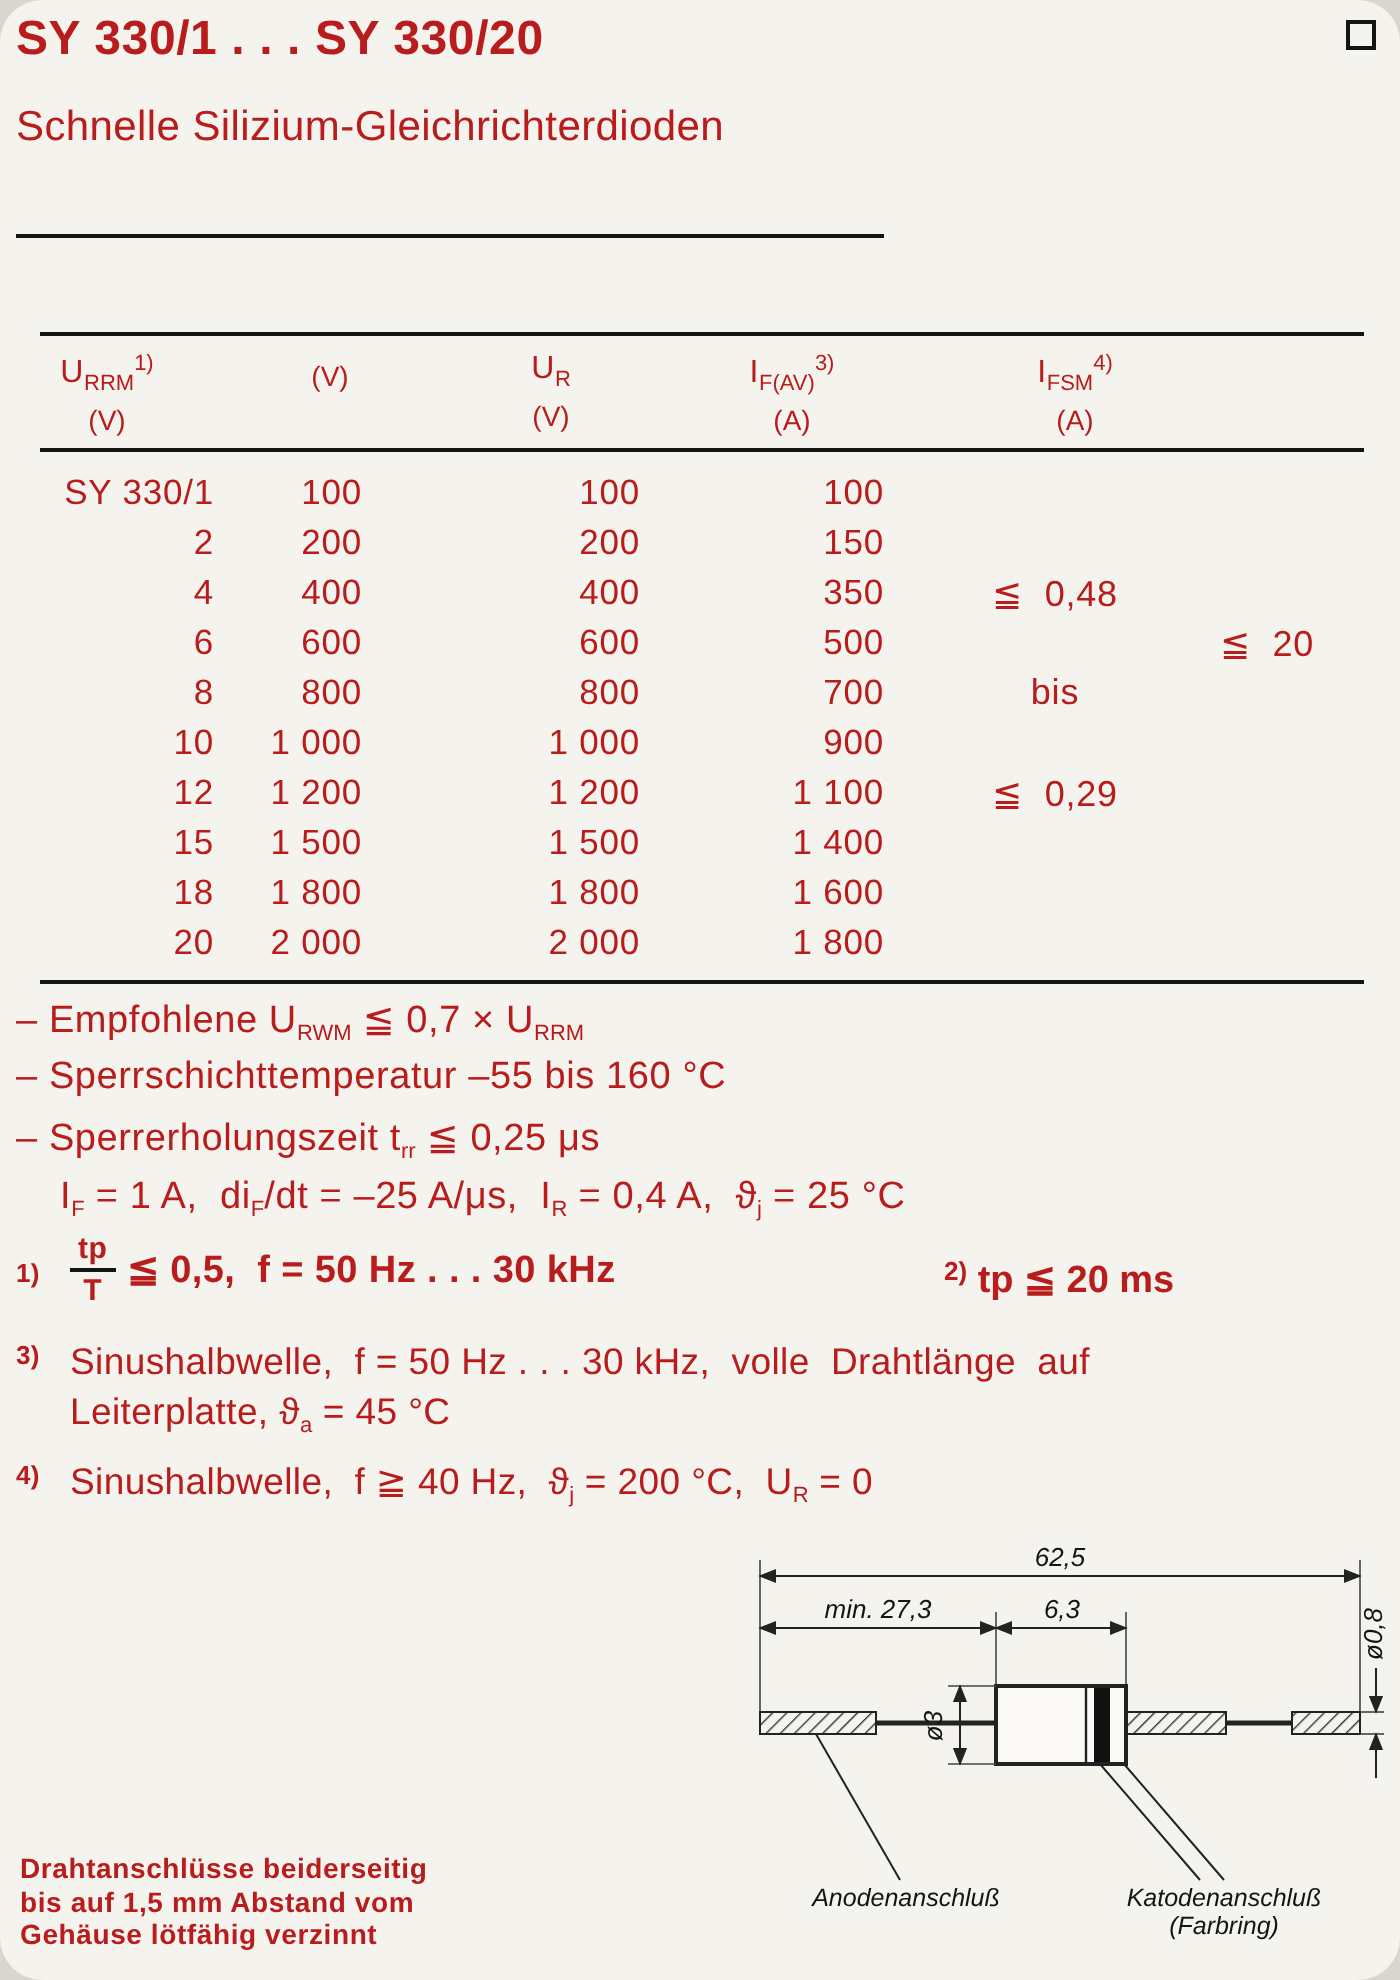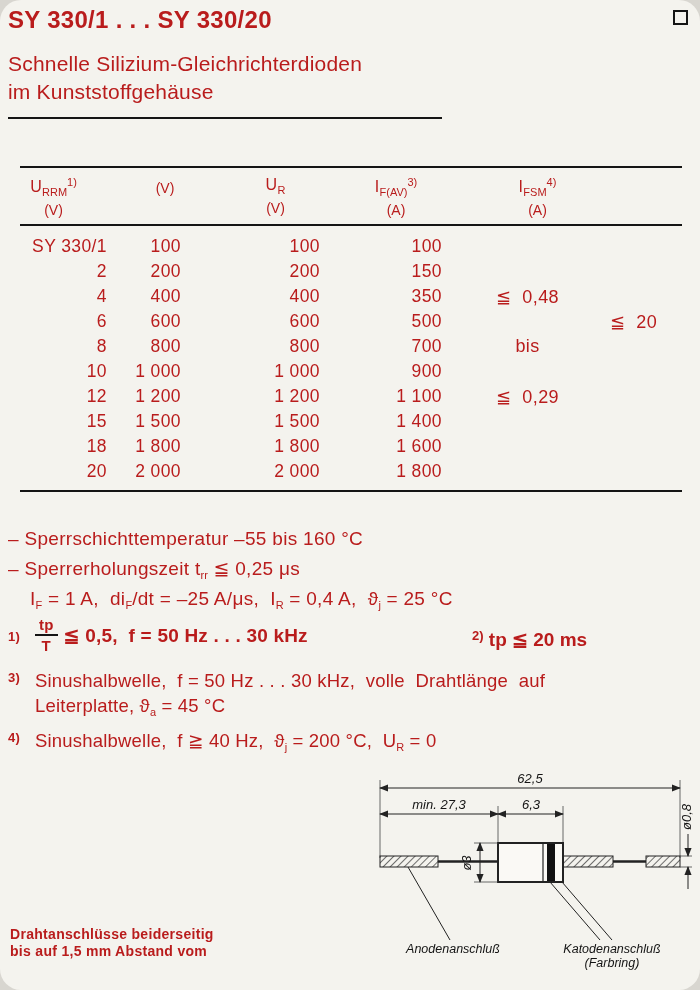--- a/index.html
+++ b/index.html
@@ -64,21 +64,20 @@
 </head>
 <body>
 
 <div class="page">
 
   <div class="title">SY 330/1 . . . SY 330/20</div>
   <div class="corner-square"></div>
 
   <div class="subtitle">
     <div>Schnelle Silizium-Gleichrichterdioden</div>
-    <div>im Kunststoffgehäuse</div>
   </div>
   <div class="subtitle-rule"></div>
 
   <div class="tbl">
     <div class="tbl-rule"></div>
 
     <div class="thead grid6">
       <div class="th th-urrm">
         <div class="th-sym"><span>U</span><sub>RRM</sub><sup>1)</sup></div>
         <div class="th-unit">(V)</div>
@@ -181,20 +180,21 @@
         <span class="td-ursm">2 000</span>
         <span class="td-ur">1 800</span>
         <span class="td-ifav keepsp"></span>
         <span class="td-ifsm keepsp"></span>
       </div>
     </div>
 
     <div class="tbl-rule"></div>
   </div>
 
+  <div class="note keepsp" style="top:498px"><span class="keepsp">– Empfohlene U</span><sub>RWM</sub><span class="keepsp"> ≦ 0,7 × U</span><sub>RRM</sub></div>
 
   <div class="note keepsp" style="top:528px">– Sperrschichttemperatur –55 bis 160 °C</div>
 
   <div class="note keepsp" style="top:557px"><span class="keepsp">– Sperrerholungszeit t</span><sub>rr</sub><span class="keepsp"> ≦ 0,25 μs</span></div>
 
   <div class="note n4 keepsp" style="top:588px"><span class="keepsp">I</span><sub>F</sub><span class="keepsp"> = 1 A,  di</span><sub>F</sub><span class="keepsp">/dt = –25 A/μs,  I</span><sub>R</sub><span class="keepsp"> = 0,4 A,  ϑ</span><sub>j</sub><span class="keepsp"> = 25 °C</span></div>
 
   <div class="fnote f1" style="top:616px">
     <span class="fn-marker">1)</span>
     <span class="frac">
@@ -267,15 +267,16 @@
 
       <text class="dlabel" x="103" y="181" text-anchor="middle">Anodenanschluß</text>
       <text class="dlabel" x="262" y="181" text-anchor="middle">Katodenanschluß</text>
       <text class="dlabel" x="262" y="195" text-anchor="middle">(Farbring)</text>
     </svg>
   </div>
 
   <div class="footer-note">
     <div>Drahtanschlüsse beiderseitig</div>
     <div>bis auf 1,5 mm Abstand vom</div>
+    <div>Gehäuse lötfähig verzinnt</div>
   </div>
 
 </div>
 
 </body></html>

